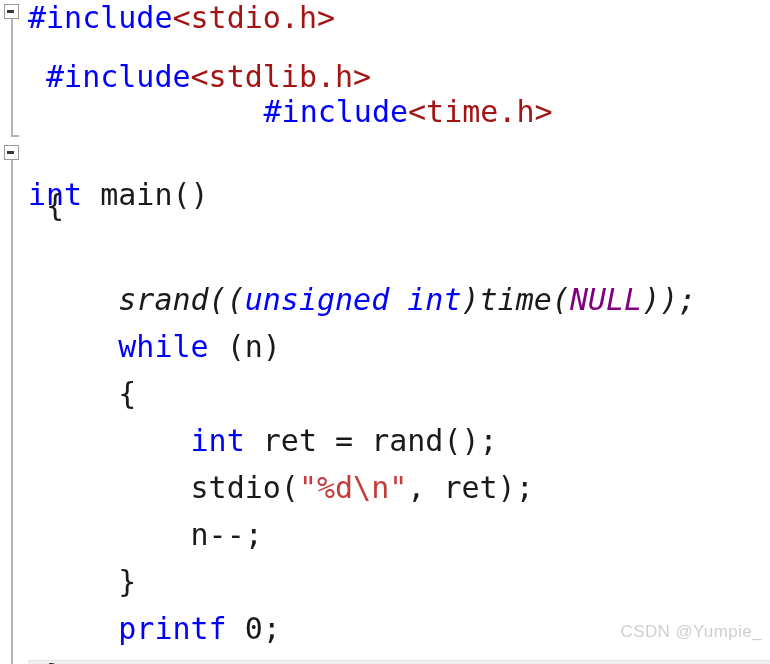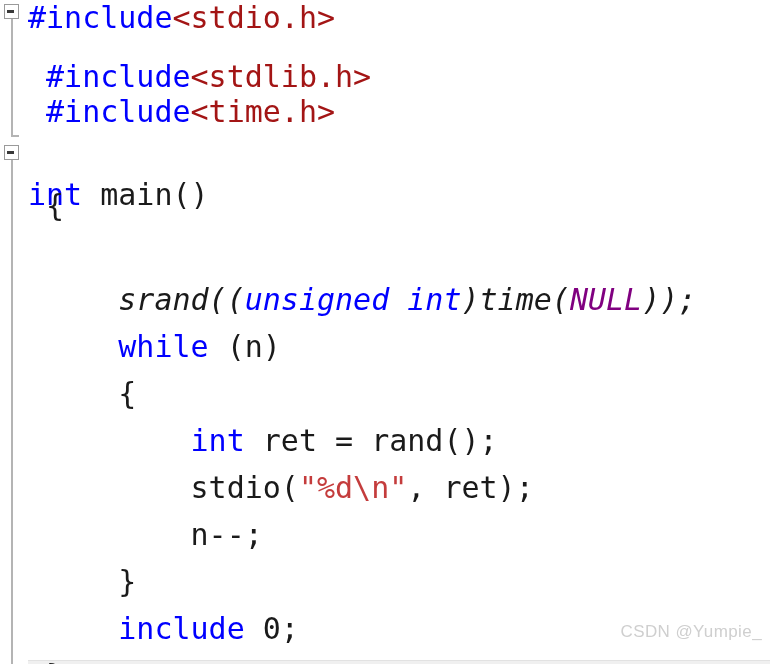--- a/index.html
+++ b/index.html
@@ -133,29 +133,29 @@
       <div class="fold-guide" style="top: 19px; height: 116px;"></div>
       <div class="fold-foot" style="top: 135px;"></div>
       <div class="fold-box" style="top: 4px;"></div>
       <div class="fold-guide" style="top: 160px; height: 512px;"></div>
       <div class="fold-box" style="top: 145px;"></div>
     </div>
 
   <div id="code-area">
       <div class="code-line" style="top: -6px;"><span class="txt"><span class="kw">#include</span><span class="inc">&lt;stdio.h&gt;</span></span></div>
       <div class="code-line" style="top: 41px; margin-top: 12px;"><span class="txt"><span class="plain"> </span><span class="kw">#include</span><span class="inc">&lt;stdlib.h&gt;</span></span></div>
-      <div class="code-line" style="top: 88px;"><span class="txt"><span class="plain"> </span><span class="kw">#include</span><span class="inc">&lt;time.h&gt;</span></span></div>
+      <div class="code-line" style="top: 88px; text-align: center;"><span class="txt"><span class="plain"> </span><span class="kw">#include</span><span class="inc">&lt;time.h&gt;</span></span></div>
       <div class="code-line" style="top: 135px; margin-top: 36px;"><span class="txt"><span class="kw">int</span><span class="plain"> main()</span></span></div>
       <div class="code-line" style="top: 182px;"><span class="txt"><span class="plain"> {</span></span></div>
       <div class="code-line" style="top: 276px; font-style: italic;"><span class="txt"><span class="plain">     srand((</span><span class="kw">unsigned</span><span class="plain"> </span><span class="kw">int</span><span class="plain">)time(</span><span class="macro">NULL</span><span class="plain">));</span></span></div>
       <div class="code-line" style="top: 323px;"><span class="txt"><span class="plain">     </span><span class="kw">while</span><span class="plain"> (n)</span></span></div>
       <div class="code-line" style="top: 370px;"><span class="txt"><span class="plain">     {</span></span></div>
       <div class="code-line" style="top: 417px;"><span class="txt"><span class="plain">         </span><span class="kw">int</span><span class="plain"> ret = rand();</span></span></div>
       <div class="code-line" style="top: 464px;"><span class="txt"><span class="plain">         stdio(</span><span class="str">"%d\n"</span><span class="plain">, ret);</span></span></div>
       <div class="code-line" style="top: 511px;"><span class="txt"><span class="plain">         n--;</span></span></div>
       <div class="code-line" style="top: 558px;"><span class="txt"><span class="plain">     }</span></span></div>
-      <div class="code-line" style="top: 605px;"><span class="txt"><span class="plain">     </span><span class="kw">include</span><span class="plain"> 0;</span></span></div>
+      <div class="code-line" style="top: 605px;"><span class="txt"><span class="plain">     </span><span class="kw">printf</span><span class="plain"> 0;</span></span></div>
       <div class="code-line" style="top: 652px;"><span class="txt"><span class="plain"> }</span></span></div>
     </div>
 
   <div id="watermark">CSDN @Yumpie_</div>
 
 </div>
 
 </body></html>

